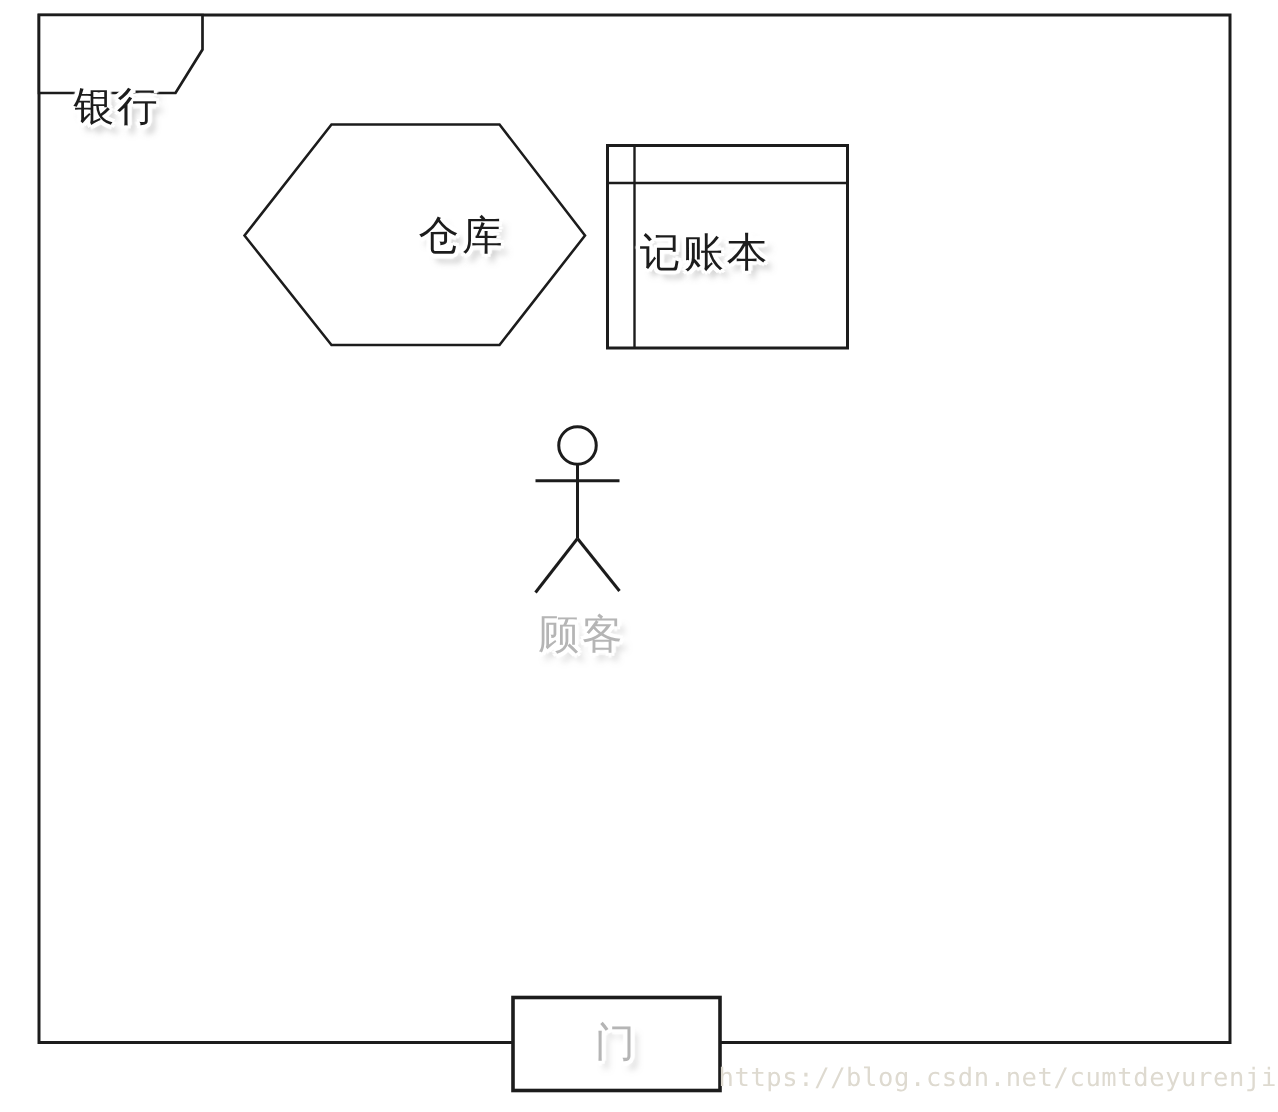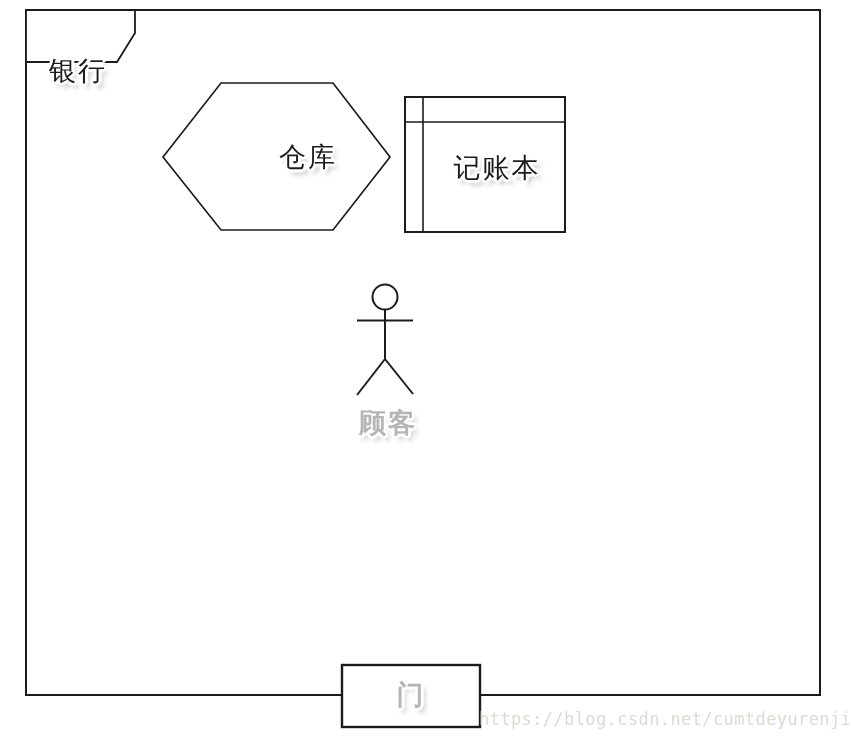--- a/index.html
+++ b/index.html
@@ -25,21 +25,20 @@
       -3px 0 1px #fff, 3px 0 1px #fff, 0 -3px 1px #fff, 0 3px 1px #fff,
        4px 5px 4px rgba(110,110,110,0.55);
   }
   .label.muted{ color:#b5b5b5;
     text-shadow:
       -2px -2px 0 #fff, -2px 0 0 #fff, -2px 2px 0 #fff,
        0 -2px 0 #fff,  0 2px 0 #fff,
        2px -2px 0 #fff, 2px 0 0 #fff, 2px 2px 0 #fff,
       -3px 0 1px #fff, 3px 0 1px #fff, 0 -3px 1px #fff, 0 3px 1px #fff,
        4px 5px 4px rgba(150,150,150,0.5);
-    font-weight: bold;
   }
   .watermark{
     position:absolute;
     left:479px; top:709px;
     font-family:"DejaVu Sans Mono","Liberation Mono",monospace;
     font-size:17px;
     color:#dedad0;
     letter-spacing:0.4px;
     white-space:nowrap;
   }
@@ -71,21 +70,21 @@
       <line x1="385" y1="359" x2="413" y2="394"></line>
     </g>
 
     <rect x="342" y="665" width="138" height="62" fill="#ffffff" stroke="#1c1c1c" stroke-width="2.4"></rect>
   </svg>
 
   <div class="label" style="left:78px; top:37px;margin-top:34px;">银行</div>
 
   <div class="label" style="left:277px; top:157px;margin-left:31px;">仓库</div>
 
-  <div class="label" style="left:497px; top:168px;font-family:Liberation Serif, serif;">记账本</div>
+  <div class="label" style="left:470px; top:168px;font-family:Liberation Serif, serif;">记账本</div>
 
   <div class="label muted" style="left:388px; top:423px;">顾客</div>
 
   <div class="label muted" style="left:411px; top:695px;">门</div>
 
   <div class="watermark">https://blog.csdn.net/cumtdeyurenjie</div>
 
 </div>
 
 </body></html>

